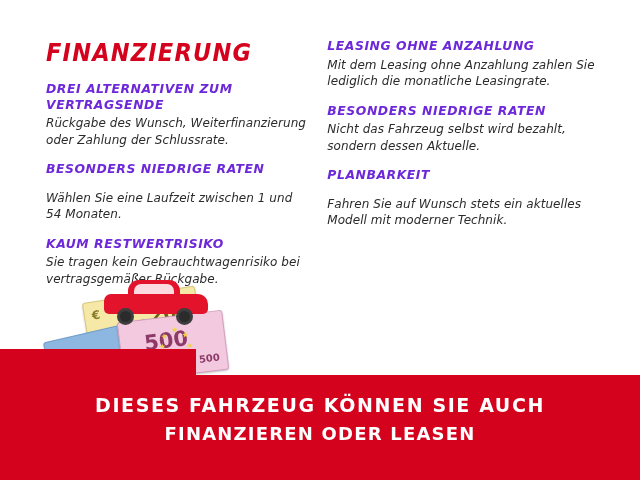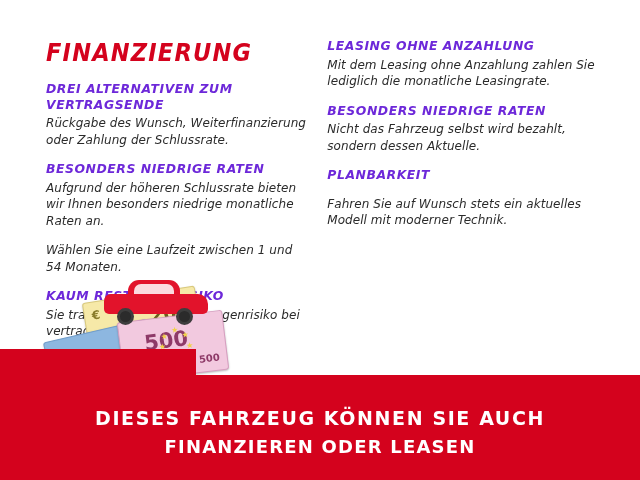--- a/index.html
+++ b/index.html
@@ -219,21 +219,21 @@
   
   .banner {
     position: absolute;
     left: 0;
     bottom: 0;
     width: 640px;
     height: 105px;
     background: #d4021d;
     color: #ffffff;
     text-align: center;
-    padding-top: 32px;
+    padding-top: 19px;
     box-sizing: border-box;
   }
   .banner .line1 {
     font-size: 19px;
     font-weight: bold;
     letter-spacing: 1.6px;
     text-transform: uppercase;
     margin-bottom: 7px;
     font-family: "DejaVu Sans", sans-serif;
   }
@@ -263,21 +263,20 @@
 
       <div class="col">
         <h1 class="col-title">Finanzierung</h1>
 
         <div class="block">
           <h2>Drei Alternativen zum Vertragsende</h2>
           <p>Rückgabe des Wunsch, Weiterfinanzierung oder Zahlung der Schlussrate.</p>
         </div>
         <div class="block">
           <h2>Besonders niedrige Raten</h2>
-          <p>Aufgrund der höheren Schlussrate bieten wir Ihnen besonders niedrige monatliche Raten an.</p>
         </div>
         <div class="block">
           <p>Wählen Sie eine Laufzeit zwischen 1 und 54 Monaten.</p>
         </div>
         <div class="block">
           <h2>Kaum Restwertrisiko</h2>
           <p>Sie tragen kein Gebrauchtwagenrisiko bei vertragsgemäßer Rückgabe.</p>
         </div>
       </div>
 

